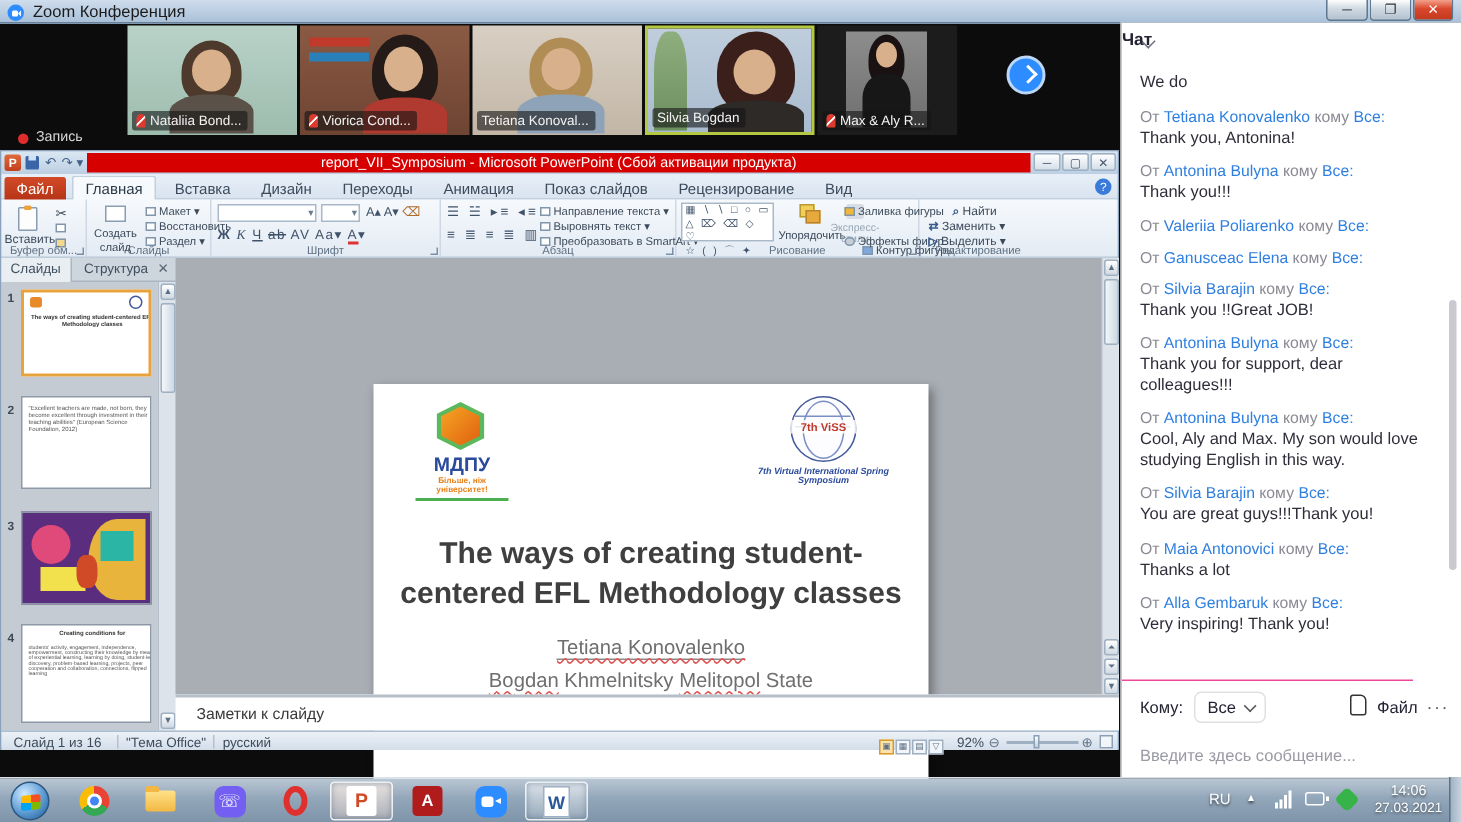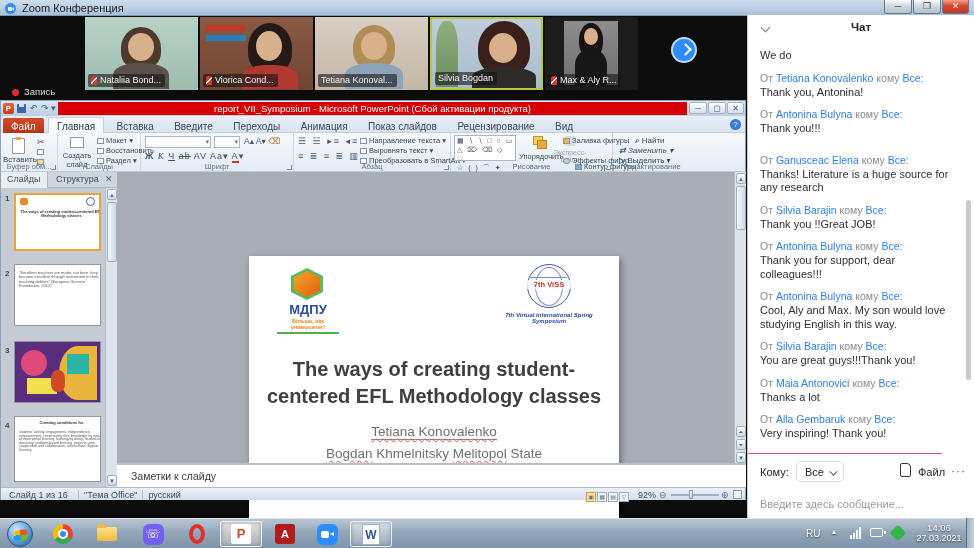--- a/index.html
+++ b/index.html
@@ -88,21 +88,21 @@
   #viss-circle::after { content:""; position:absolute; left:2px; top:12px; width:37px; height:6px; border-top:1px solid #7b8fc4; border-bottom:1px solid #7b8fc4; }
   .sp { text-decoration:underline; text-decoration-style:wavy; text-decoration-color:#e05252; text-decoration-thickness:1px; text-underline-offset:2px; }
   #notes { left:116px; top:362px; width:629px; height:24px; background:#fff; border-top:2px solid #b6bec7; font-size:10.5px; color:#3a3a3a; }
   #statusbar { left:0; top:386px; width:744px; height:13px; background:linear-gradient(#ecf1f7,#d3deea); border-top:1px solid #aebdcd; font-size:9px; color:#3d4c5c; }
   .ssep { display:inline-block; width:1px; height:9px; background:#b3c0ce; margin:0 5px; vertical-align:-1px; }
   .viewbtn { display:inline-block; width:10px; height:10px; border:1px solid #9fb0c2; background:#f2f6fa; margin-right:1px; vertical-align:-2px; font-size:6px; line-height:9px; text-align:center; color:#5f7285; }
   .viewbtn.on { background:#fbe3b0; border-color:#d99a2b; }
 
   
   #chat { left:747px; top:15px; width:227px; height:503px; background:#fff; border-left:1px solid #c9c9c9; }
-  #chat-title { position:absolute; top:6px; left:0; width:100%; text-align:center; font-size:11.5px; font-weight:bold; color:#232333; }
+  #chat-title { position:absolute; top:6px; left:0; width:100%; text-align:left; font-size:11.5px; font-weight:bold; color:#232333; }
   #chat-collapse { position:absolute; left:14px; top:9px; width:7px; height:7px; border-right:1.5px solid #747487; border-bottom:1.5px solid #747487; transform:rotate(45deg); }
   #msgs { position:absolute; left:12px; top:34px; width:196px; display:flex; flex-direction:column; gap:9px; }
   .mhead { font-size:10.5px; color:#8a8a94; }
   .mhead b { color:#2e7fe0; font-weight:normal; }
   .mbody { font-size:11px; color:#2e2e3a; line-height:13.5px; margin-top:2px; }
   #chat-scroll { left:218px; top:185px; width:5px; height:180px; background:#c9c9cf; border-radius:3px; }
   #chat-foot { position:absolute; left:0; top:438px; width:194px; border-top:1px solid #ec4899; height:65px; }
   #towrap { position:absolute; left:12px; top:12px; font-size:11px; color:#232333; }
   #topill { position:absolute; left:48px; top:7px; height:21px; padding:0 8px; background:#fff; border:1px solid #e0e0e4; border-radius:5px;
     font-size:11px; color:#232333; line-height:20px; }
@@ -199,21 +199,21 @@
       <div class="abs" id="ppt-redtitle">report_VII_Symposium - Microsoft PowerPoint (Сбой активации продукта)</div>
       <div class="abs pptwin" style="left:688px;">─</div>
       <div class="abs pptwin" style="left:707px;">▢</div>
       <div class="abs pptwin" style="left:726px;width:17px;">✕</div>
     </div>
 
     <div class="abs" id="tabrow">
       <span class="rtab file">Файл</span>
       <span class="rtab active">Главная</span>
       <span class="rtab">Вставка</span>
-      <span class="rtab">Введите</span>
+      <span class="rtab">Дизайн</span>
       <span class="rtab">Переходы</span>
       <span class="rtab">Анимация</span>
       <span class="rtab">Показ слайдов</span>
       <span class="rtab">Рецензирование</span>
       <span class="rtab">Вид</span>
       <span class="abs" style="left:729px;top:3px;width:11px;height:11px;border-radius:50%;background:#3a7ad9;color:#fff;font-size:8px;text-align:center;line-height:11px;">?</span>
     </div>
 
     <div class="abs" id="ribbon">
 
@@ -281,21 +281,21 @@
 
         <span class="rsm" style="left:112px;top:3px;"><span class="icon-sq" style="background:#f0b73c;"></span><span>Заливка фигуры</span></span>
         <span class="rsm" style="left:124px;top:13px;margin-top:16px;"><span class="icon-sq" style="background:#7fa8d9;"></span><span>Контур фигуры</span></span>
         <span class="rsm" style="left:112px;top:23px;"><span class="icon-sq" style="background:#c7cfd8;border-radius:50%;"></span><span>Эффекты фигур</span></span>
         <div class="glabel">Рисование</div>
         <span class="dlg"></span>
       </div>
 
       <div class="rgroup" style="left:612px;width:78px;border-right:none;">
         <span class="rsm" style="left:6px;top:3px;font-size:8px;padding-left:16px;"><b style="color:#3a5a8c;">⌕</b> <span>Найти</span></span>
-        <span class="rsm" style="left:6px;top:13px;font-size:8px;font-style:italic;"><b style="color:#3a5a8c;">⇄</b> <span>Заменить</span> ▾</span>
+        <span class="rsm" style="left:6px;top:13px;font-size:8px;"><b style="color:#3a5a8c;">⇄</b> <span>Заменить</span> ▾</span>
         <span class="rsm" style="left:6px;top:23px;font-size:8px;"><b style="color:#3a5a8c;">▷</b> <span>Выделить</span> ▾</span>
         <div class="glabel">Редактирование</div>
       </div>
     </div>
 
     <div class="abs" id="panetabs">
       <span class="ptab active">Слайды</span>
       <span class="ptab">Структура</span>
       <span class="abs" style="left:104px;top:2px;font-size:9px;color:#55626f;">✕</span>
     </div>
@@ -400,24 +400,24 @@
       <div class="mbody" style="margin-top:0;">We do</div>
       <div>
           <div class="mhead"><span>От</span> <b>Tetiana Konovalenko</b> <span>кому</span> <b>Все:</b></div>
           <div class="mbody">Thank you, Antonina!</div>
         </div>
       <div>
           <div class="mhead"><span>От</span> <b>Antonina Bulyna</b> <span>кому</span> <b>Все:</b></div>
           <div class="mbody">Thank you!!!</div>
         </div>
       <div>
+          <div class="mhead"><span>От</span> <b>Valeriia Poliarenko</b> <span>кому</span> <b>Все:</b></div>
         </div>
       <div>
           <div class="mhead"><span>От</span> <b>Ganusceac Elena</b> <span>кому</span> <b>Все:</b></div>
-          <div class="mbody">Thanks! Literature is a huge source for any research</div>
         </div>
       <div>
           <div class="mhead"><span>От</span> <b>Silvia Barajin</b> <span>кому</span> <b>Все:</b></div>
           <div class="mbody">Thank you !!Great JOB!</div>
         </div>
       <div>
           <div class="mhead"><span>От</span> <b>Antonina Bulyna</b> <span>кому</span> <b>Все:</b></div>
           <div class="mbody">Thank you for support, dear colleagues!!!</div>
         </div>
       <div>

